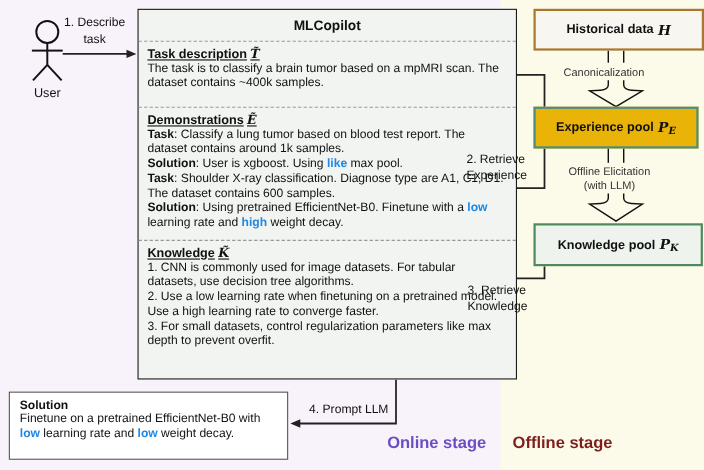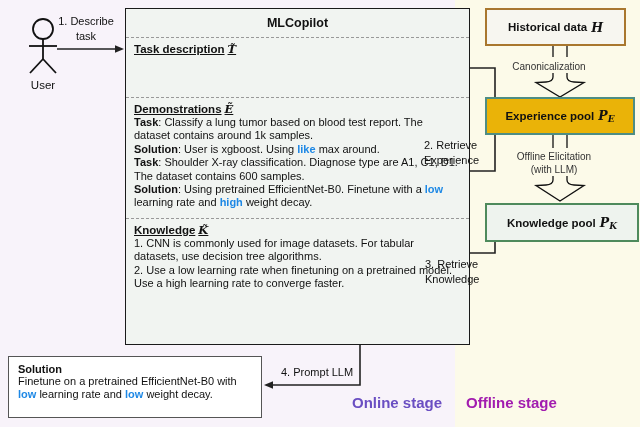--- a/index.html
+++ b/index.html
@@ -38,42 +38,42 @@
   .sec-head { font-size: 11.5px; font-weight: bold; text-decoration: underline; }
   .mathv { font-family: "DejaVu Serif", serif; font-style: italic; font-weight: bold; margin-left: 3px; }
   .body { font-size: 11px; line-height: 13.4px; }
   .hl { color: #1e88e5; font-weight: bold; }
 
   
   .obox {
     display: flex; align-items: center; justify-content: center;
     font-weight: bold; font-size: 11.5px; text-align: center;
   }
-  .box-hist { left: 485px; top: 8px;   width: 141px; height: 38px; border: 2px solid #a9772e; background: #f7f6f0; }
+  .box-hist { left: 485px; top: 8px;   width: 155px; height: 38px; border: 2px solid #a9772e; background: #f7f6f0; }
   .box-exp  { left: 485px; top: 97px;  width: 150px; height: 38px; border: 2px solid #4e8d84; background: #eab308; }
   .box-know { left: 485px; top: 203px; width: 154px; height: 39px; border: 2px solid #4e8a5c; background: #eef3ee; }
   .mathsym { font-family: "DejaVu Serif", serif; font-style: italic; font-size: 12.5px; font-weight: bold; margin-left: 4px; }
   .mathsub { font-size: 9px; vertical-align: -2px; font-style: italic; }
 
   
   .sol {
     left: 8px; top: 356px; width: 254px; height: 62px;
     background: #ffffff; border: 1.5px solid #555;
     padding: 6px 4px 0 9px;
   }
   .sol-head { font-size: 11px; font-weight: bold; }
 
   
   .lbl { font-size: 11px; line-height: 14.5px; color: #111; background: transparent; }
   .lbl-center { text-align: center; }
   .arrlbl { font-size: 10px; line-height: 12.5px; color: #333; text-align: center; }
 
   .stage { font-size: 15px; font-weight: bold; }
   .stage-online  { left: 352px; top: 394px; color: #6a4ec2; }
-  .stage-offline { left: 466px; top: 394px; color: #a21caf; }
+  .stage-offline { left: 466px; top: 394px; color: #7f1d1d; }
 
   .user-label { left: 24px; top: 79px; width: 38px; text-align: center; font-size: 11.5px; }
 </style>
 </head>
 <body>
 
 <div class="bg bg-online"></div>
 <div class="bg bg-offline"></div>
 
 <svg class="overlay" width="640" height="427" viewBox="0 0 640 427">
@@ -126,34 +126,36 @@
 <div class="abs lbl lbl-center" style="left:50px; top:14px; width:72px;">
   <div>1. Describe</div>
   <div>task</div>
 </div>
 
 <div class="abs mlc">
   <div class="mlc-title">MLCopilot</div>
 
   <div class="mlc-sec sec-task">
     <div class="sec-head"><span>Task description</span><span class="mathv">T̃</span></div>
+    <div class="body">The task is to classify a brain tumor based on a mpMRI scan. The dataset contains ~400k samples.</div>
   </div>
 
   <div class="mlc-sec sec-demo">
     <div class="sec-head"><span>Demonstrations</span><span class="mathv">Ẽ</span></div>
     <div class="body"><b>Task</b><span>: Classify a lung tumor based on blood test report. The dataset contains around 1k samples.</span></div>
-    <div class="body"><b>Solution</b><span>: User is xgboost. Using </span><span class="hl">like</span><span> max around.</span></div>
+    <div class="body"><b>Solution</b><span>: User is xgboost. Using </span><span class="hl">like</span><span> max pool.</span></div>
     <div class="body"><b>Task</b><span>: Shoulder X-ray classification. Diagnose type are A1, C1, D1. The dataset contains 600 samples.</span></div>
     <div class="body"><b>Solution</b><span>: Using pretrained EfficientNet-B0. Finetune with a </span><span class="hl">low</span><span> learning rate and </span><span class="hl">high</span><span> weight decay.</span></div>
   </div>
 
   <div class="mlc-sec sec-know">
     <div class="sec-head"><span>Knowledge</span><span class="mathv">K̃</span></div>
     <div class="body">1. CNN is commonly used for image datasets. For tabular datasets, use decision tree algorithms.</div>
     <div class="body">2. Use a low learning rate when finetuning on a pretrained model. Use a high learning rate to converge faster.</div>
+    <div class="body">3. For small datasets, control regularization parameters like max depth to prevent overfit.</div>
   </div>
 </div>
 
 <div class="abs obox box-hist">
   <span>Historical data</span>
     <span class="mathsym">H</span>
 </div>
 
 <div class="abs arrlbl" style="left:489px; top:61px; width:120px;">Canonicalization</div>
 

